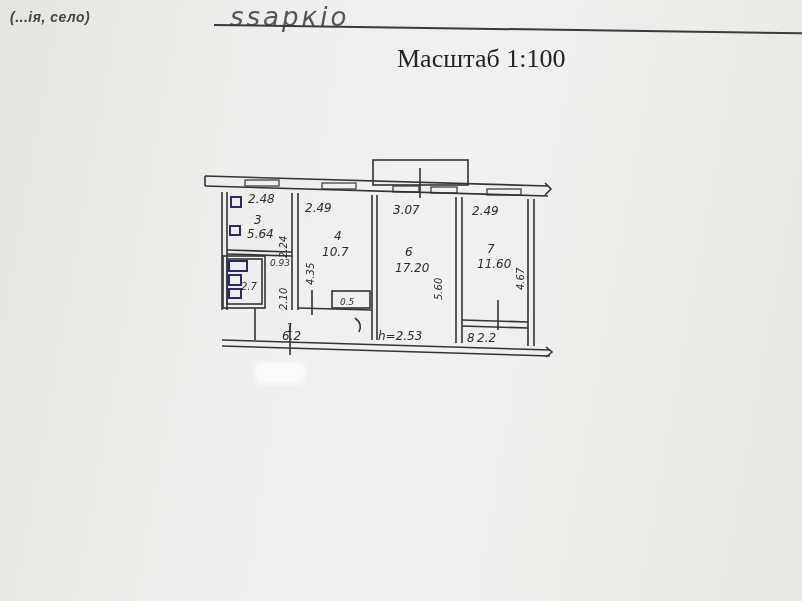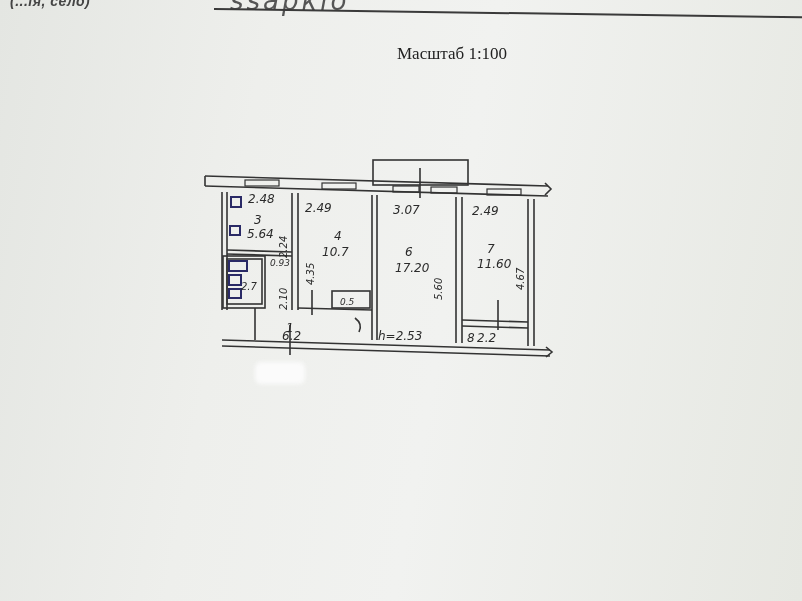--- a/index.html
+++ b/index.html
@@ -3,37 +3,37 @@
 <meta charset="utf-8">
 <style>
   html, body { margin: 0; padding: 0; }
   body {
     width: 802px; height: 601px; overflow: hidden; position: relative;
     background: linear-gradient(100deg, #e4e6e2 0%, #eeefec 30%, #f1f2f0 55%, #e6e8e2 100%);
     font-family: "Liberation Serif", serif;
   }
   .paper { position: absolute; inset: 0; }
   .header-strip {
-    position: absolute; left: 0; top: 0; width: 696px; height: 24px;
+    position: absolute; left: 0; top: 16px; width: 696px; height: 24px;
   }
   .header-label {
     position: absolute; left: 10px; top: -7px; font-size: 14px; color: #444;
     font-family: "Liberation Sans", sans-serif; font-weight: bold; font-style: italic;
     letter-spacing: 0.5px;
   }
   .signature {
     position: absolute; left: 230px; top: -14px; font-size: 26px; color: #555;
     font-family: "DejaVu Sans", sans-serif; font-style: italic; letter-spacing: 3px;
   }
   .underline-rule {
     position: absolute; left: 214px; top: 8px; width: 600px; height: 2px;
     background: #3a3a3a; transform: rotate(0.8deg); transform-origin: left center;
   }
   .scale-title {
-    position: absolute; left: 397px; top: 44px; font-size: 17px; color: #222;
+    position: absolute; left: 397px; top: 44px; font-size: 26px; color: #222;
     font-family: "Liberation Serif", serif;
   }
   .plan { position: absolute; left: 0; top: 0; }
   .redaction {
     position: absolute; left: 255px; top: 362px; width: 50px; height: 22px;
     background: #fbfbfb; border-radius: 6px; filter: blur(2px);
   }
   .lbl { font-family: "DejaVu Sans", sans-serif; fill: #2b2b2b; font-style: italic; }
 </style>
 </head>

